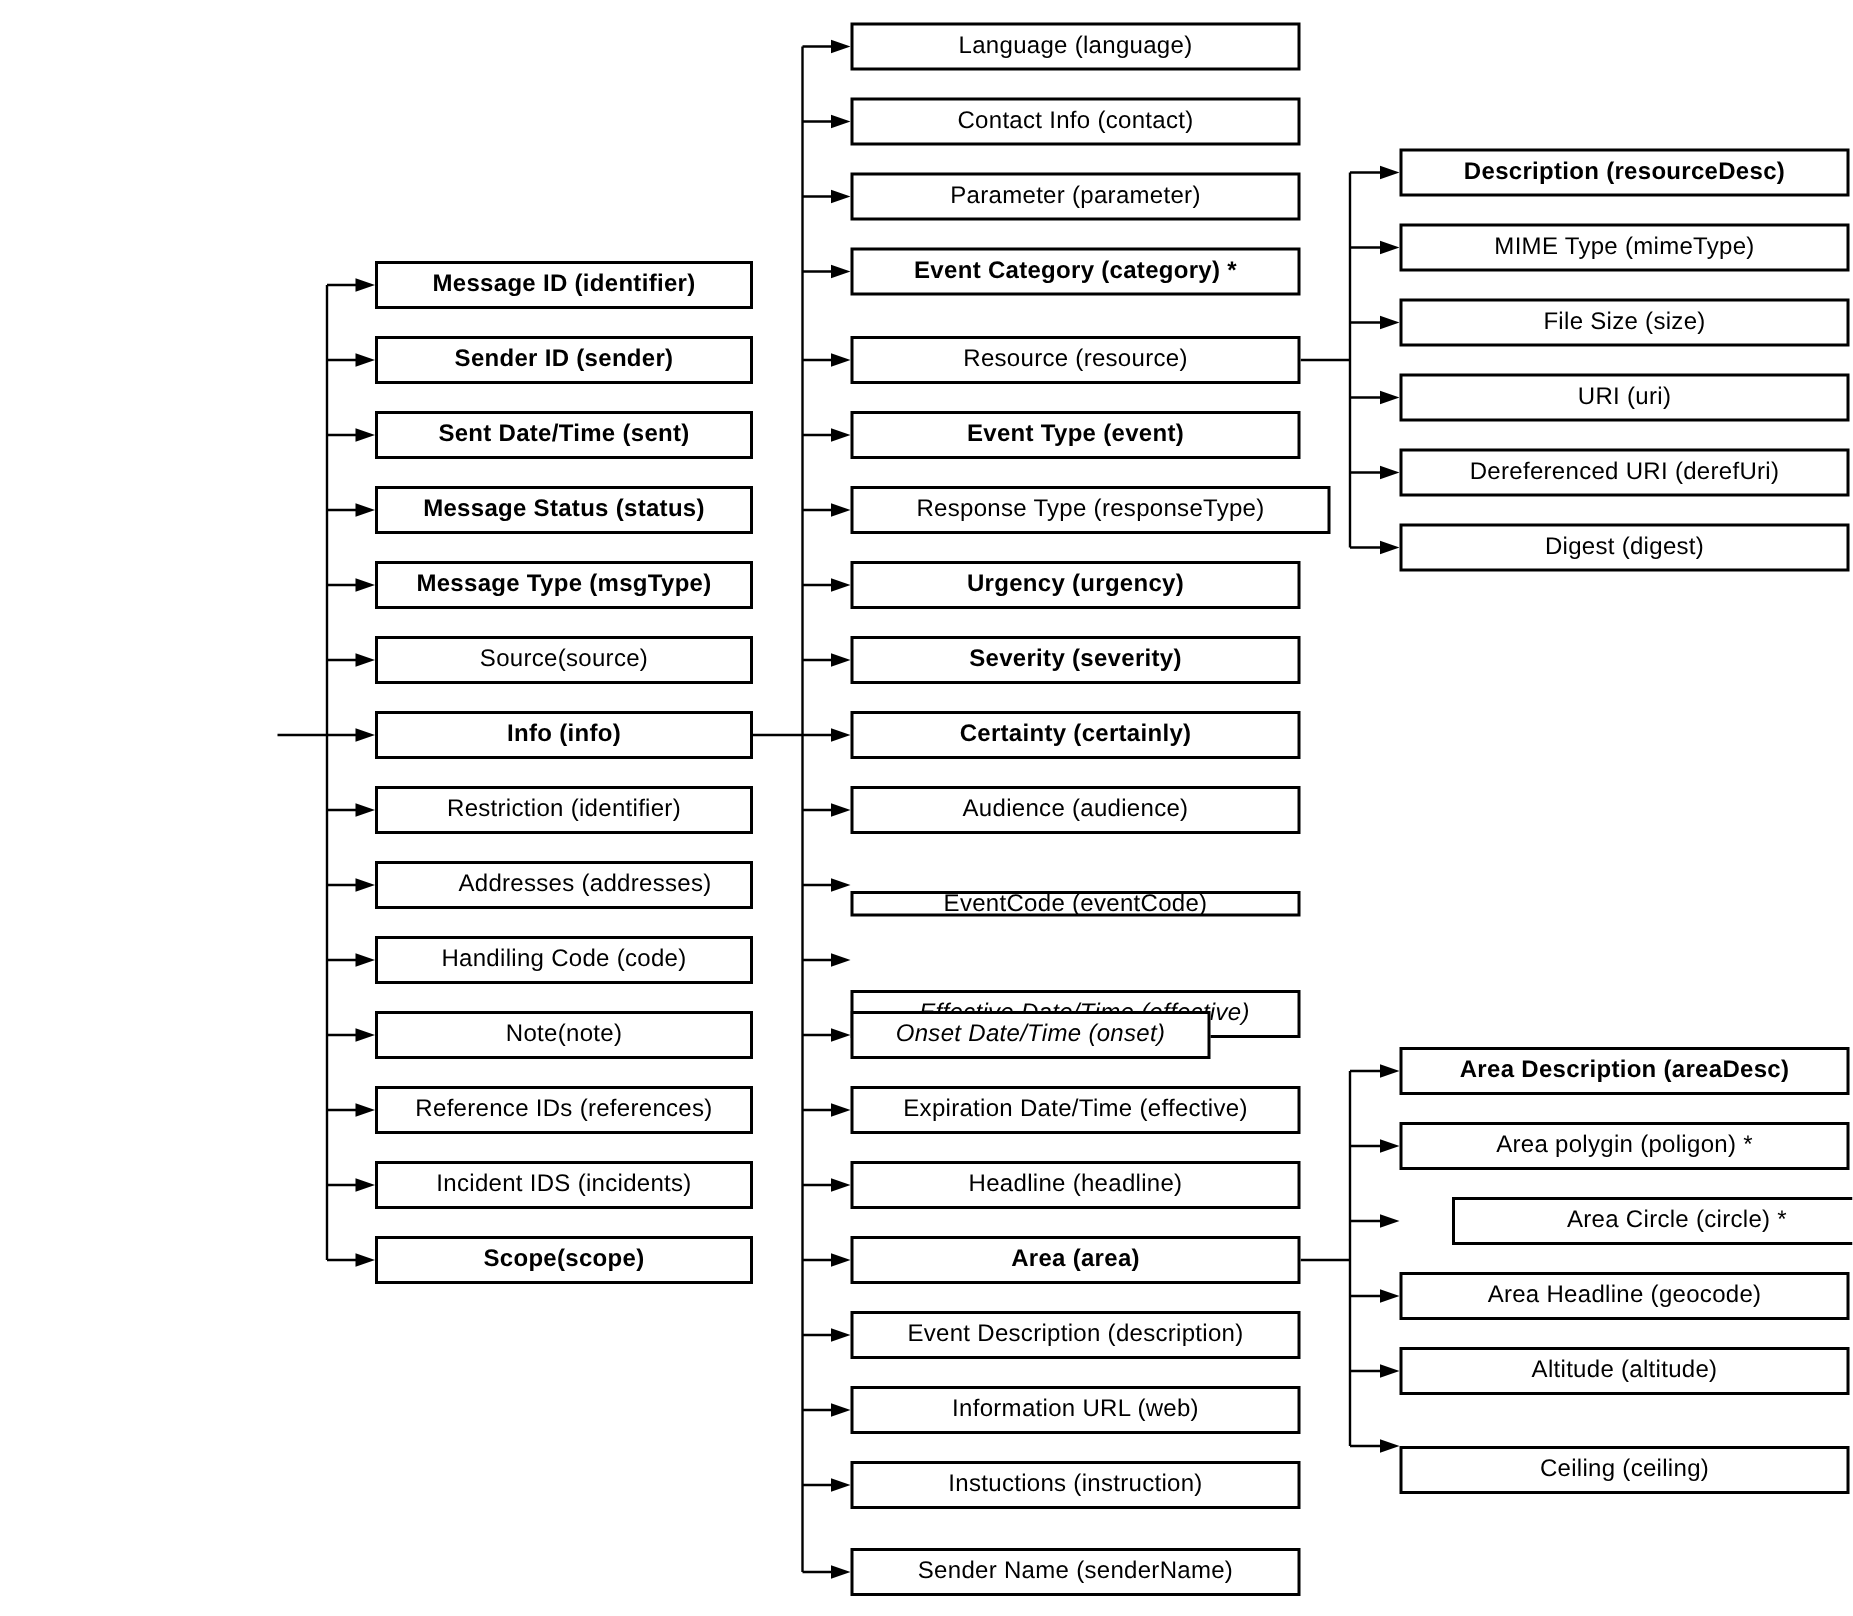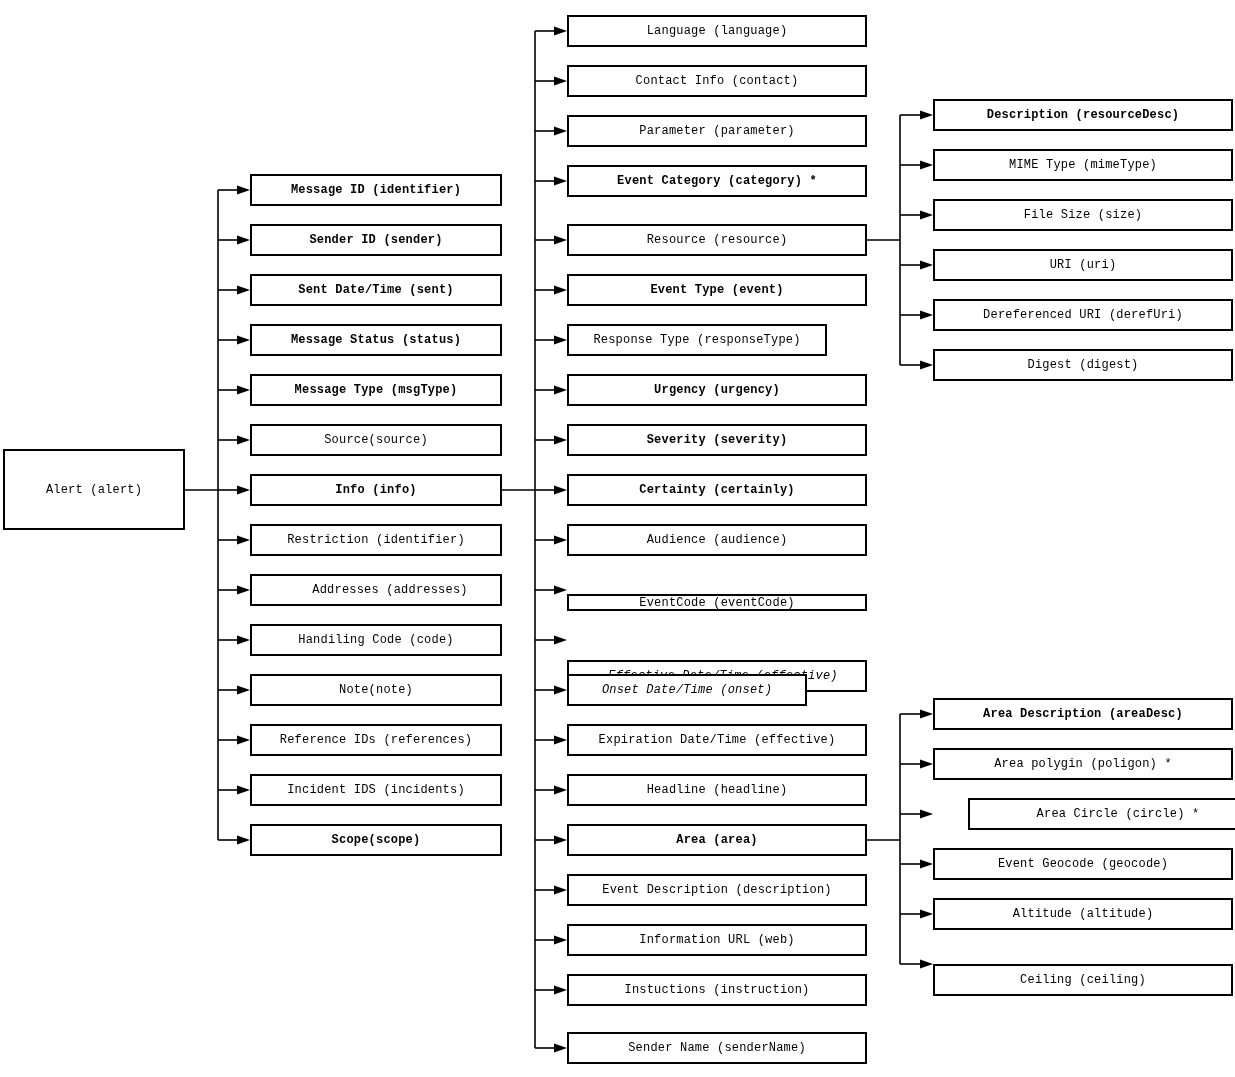--- a/index.html
+++ b/index.html
@@ -18,24 +18,23 @@
   }
   .node {
     position: absolute;
     box-sizing: border-box;
     border: 2px solid #000000;
     background: #ffffff;
     color: #000000;
     display: flex;
     align-items: center;
     justify-content: center;
-    font-size: 12px;
+    font-size: 16px;
     letter-spacing: 0.2px;
     white-space: nowrap;
-    font-family: Liberation Mono, monospace;
   }
   .node.bold   { font-weight: bold; }
   .node.italic { font-style: italic; }
   #root-node {
     left: 3px; top: 449px;
     width: 182px; height: 81px;
   }
 </style>
 </head>
 <body>
@@ -138,21 +137,20 @@
       <polygon points="933,864 920,859.5 920,868.5" fill="#000000"></polygon>
       <line x1="900" y1="914" x2="923" y2="914" stroke="#000000" stroke-width="1.6"></line>
       <polygon points="933,914 920,909.5 920,918.5" fill="#000000"></polygon>
       <line x1="900" y1="964" x2="923" y2="964" stroke="#000000" stroke-width="1.6"></line>
       <polygon points="933,964 920,959.5 920,968.5" fill="#000000"></polygon>
       <line x1="185" y1="490" x2="218" y2="490" stroke="#000000" stroke-width="1.6"></line>
       <line x1="502" y1="490" x2="535" y2="490" stroke="#000000" stroke-width="1.6"></line>
       <line x1="867" y1="240" x2="900" y2="240" stroke="#000000" stroke-width="1.6"></line>
       <line x1="867" y1="840" x2="900" y2="840" stroke="#000000" stroke-width="1.6"></line>
     </svg>
-  <div class="node" id="root-node">Alert (alert)</div>
   <div id="nodes">
       <div class="node bold" style="left: 250px; top: 174px; width: 252px; height: 32px;">Message ID (identifier)</div>
       <div class="node bold" style="left: 250px; top: 224px; width: 252px; height: 32px;">Sender ID (sender)</div>
       <div class="node bold" style="left: 250px; top: 274px; width: 252px; height: 32px;">Sent Date/Time (sent)</div>
       <div class="node bold" style="left: 250px; top: 324px; width: 252px; height: 32px;">Message Status (status)</div>
       <div class="node bold" style="left: 250px; top: 374px; width: 252px; height: 32px;">Message Type (msgType)</div>
       <div class="node" style="left: 250px; top: 424px; width: 252px; height: 32px;">Source(source)</div>
       <div class="node bold" style="left: 250px; top: 474px; width: 252px; height: 32px;">Info (info)</div>
       <div class="node" style="left: 250px; top: 524px; width: 252px; height: 32px;">Restriction (identifier)</div>
       <div class="node" style="left: 250px; top: 574px; width: 252px; height: 32px; padding-left: 28px;">Addresses (addresses)</div>
@@ -160,21 +158,21 @@
       <div class="node" style="left: 250px; top: 674px; width: 252px; height: 32px;">Note(note)</div>
       <div class="node" style="left: 250px; top: 724px; width: 252px; height: 32px;">Reference IDs (references)</div>
       <div class="node" style="left: 250px; top: 774px; width: 252px; height: 32px;">Incident IDS (incidents)</div>
       <div class="node bold" style="left: 250px; top: 824px; width: 252px; height: 32px;">Scope(scope)</div>
       <div class="node" style="left: 567px; top: 15px; width: 300px; height: 32px;">Language (language)</div>
       <div class="node" style="left: 567px; top: 65px; width: 300px; height: 32px;">Contact Info (contact)</div>
       <div class="node" style="left: 567px; top: 115px; width: 300px; height: 32px;">Parameter (parameter)</div>
       <div class="node bold" style="left: 567px; top: 165px; width: 300px; height: 32px;">Event Category (category) *</div>
       <div class="node" style="left: 567px; top: 224px; width: 300px; height: 32px;">Resource (resource)</div>
       <div class="node bold" style="left: 567px; top: 274px; width: 300px; height: 32px;">Event Type (event)</div>
-      <div class="node" style="left: 567px; top: 324px; width: 260px; height: 32px;">Response Type (responseType)</div>
+      <div class="node" style="left: 567px; top: 324px; width: 320px; height: 32px;">Response Type (responseType)</div>
       <div class="node bold" style="left: 567px; top: 374px; width: 300px; height: 32px;">Urgency (urgency)</div>
       <div class="node bold" style="left: 567px; top: 424px; width: 300px; height: 32px;">Severity (severity)</div>
       <div class="node bold" style="left: 567px; top: 474px; width: 300px; height: 32px;">Certainty (certainly)</div>
       <div class="node" style="left: 567px; top: 524px; width: 300px; height: 32px;">Audience (audience)</div>
       <div class="node" style="left: 567px; top: 574px; width: 300px; height: 17px; margin-top: 20px;">EventCode (eventCode)</div>
       <div class="node italic" style="left: 567px; top: 660px; width: 300px; height: 32px; padding-left: 12px;">Effective Date/Time (effective)</div>
       <div class="node italic" style="left: 567px; top: 674px; width: 240px; height: 32px;">Onset Date/Time (onset)</div>
       <div class="node" style="left: 567px; top: 724px; width: 300px; height: 32px;">Expiration Date/Time (effective)</div>
       <div class="node" style="left: 567px; top: 774px; width: 300px; height: 32px;">Headline (headline)</div>
       <div class="node bold" style="left: 567px; top: 824px; width: 300px; height: 32px;">Area (area)</div>
@@ -184,17 +182,17 @@
       <div class="node" style="left: 567px; top: 1032px; width: 300px; height: 32px;">Sender Name (senderName)</div>
       <div class="node bold" style="left: 933px; top: 99px; width: 300px; height: 32px;">Description (resourceDesc)</div>
       <div class="node" style="left: 933px; top: 149px; width: 300px; height: 32px;">MIME Type (mimeType)</div>
       <div class="node" style="left: 933px; top: 199px; width: 300px; height: 32px;">File Size (size)</div>
       <div class="node" style="left: 933px; top: 249px; width: 300px; height: 32px;">URI (uri)</div>
       <div class="node" style="left: 933px; top: 299px; width: 300px; height: 32px;">Dereferenced URI (derefUri)</div>
       <div class="node" style="left: 933px; top: 349px; width: 300px; height: 32px;">Digest (digest)</div>
       <div class="node bold" style="left: 933px; top: 698px; width: 300px; height: 32px;">Area Description (areaDesc)</div>
       <div class="node" style="left: 933px; top: 748px; width: 300px; height: 32px;">Area polygin (poligon) *</div>
       <div class="node" style="left: 933px; top: 798px; width: 300px; height: 32px; margin-left: 35px;">Area Circle (circle) *</div>
-      <div class="node" style="left: 933px; top: 848px; width: 300px; height: 32px;">Event Geocode (geocode)</div>
+      <div class="node" style="left: 933px; top: 848px; width: 300px; height: 32px;">Area Headline (geocode)</div>
       <div class="node" style="left: 933px; top: 898px; width: 300px; height: 32px;">Altitude (altitude)</div>
       <div class="node" style="left: 933px; top: 948px; width: 300px; height: 32px; margin-top: 16px;">Ceiling (ceiling)</div>
     </div>
 </div>
 
 </body></html>

